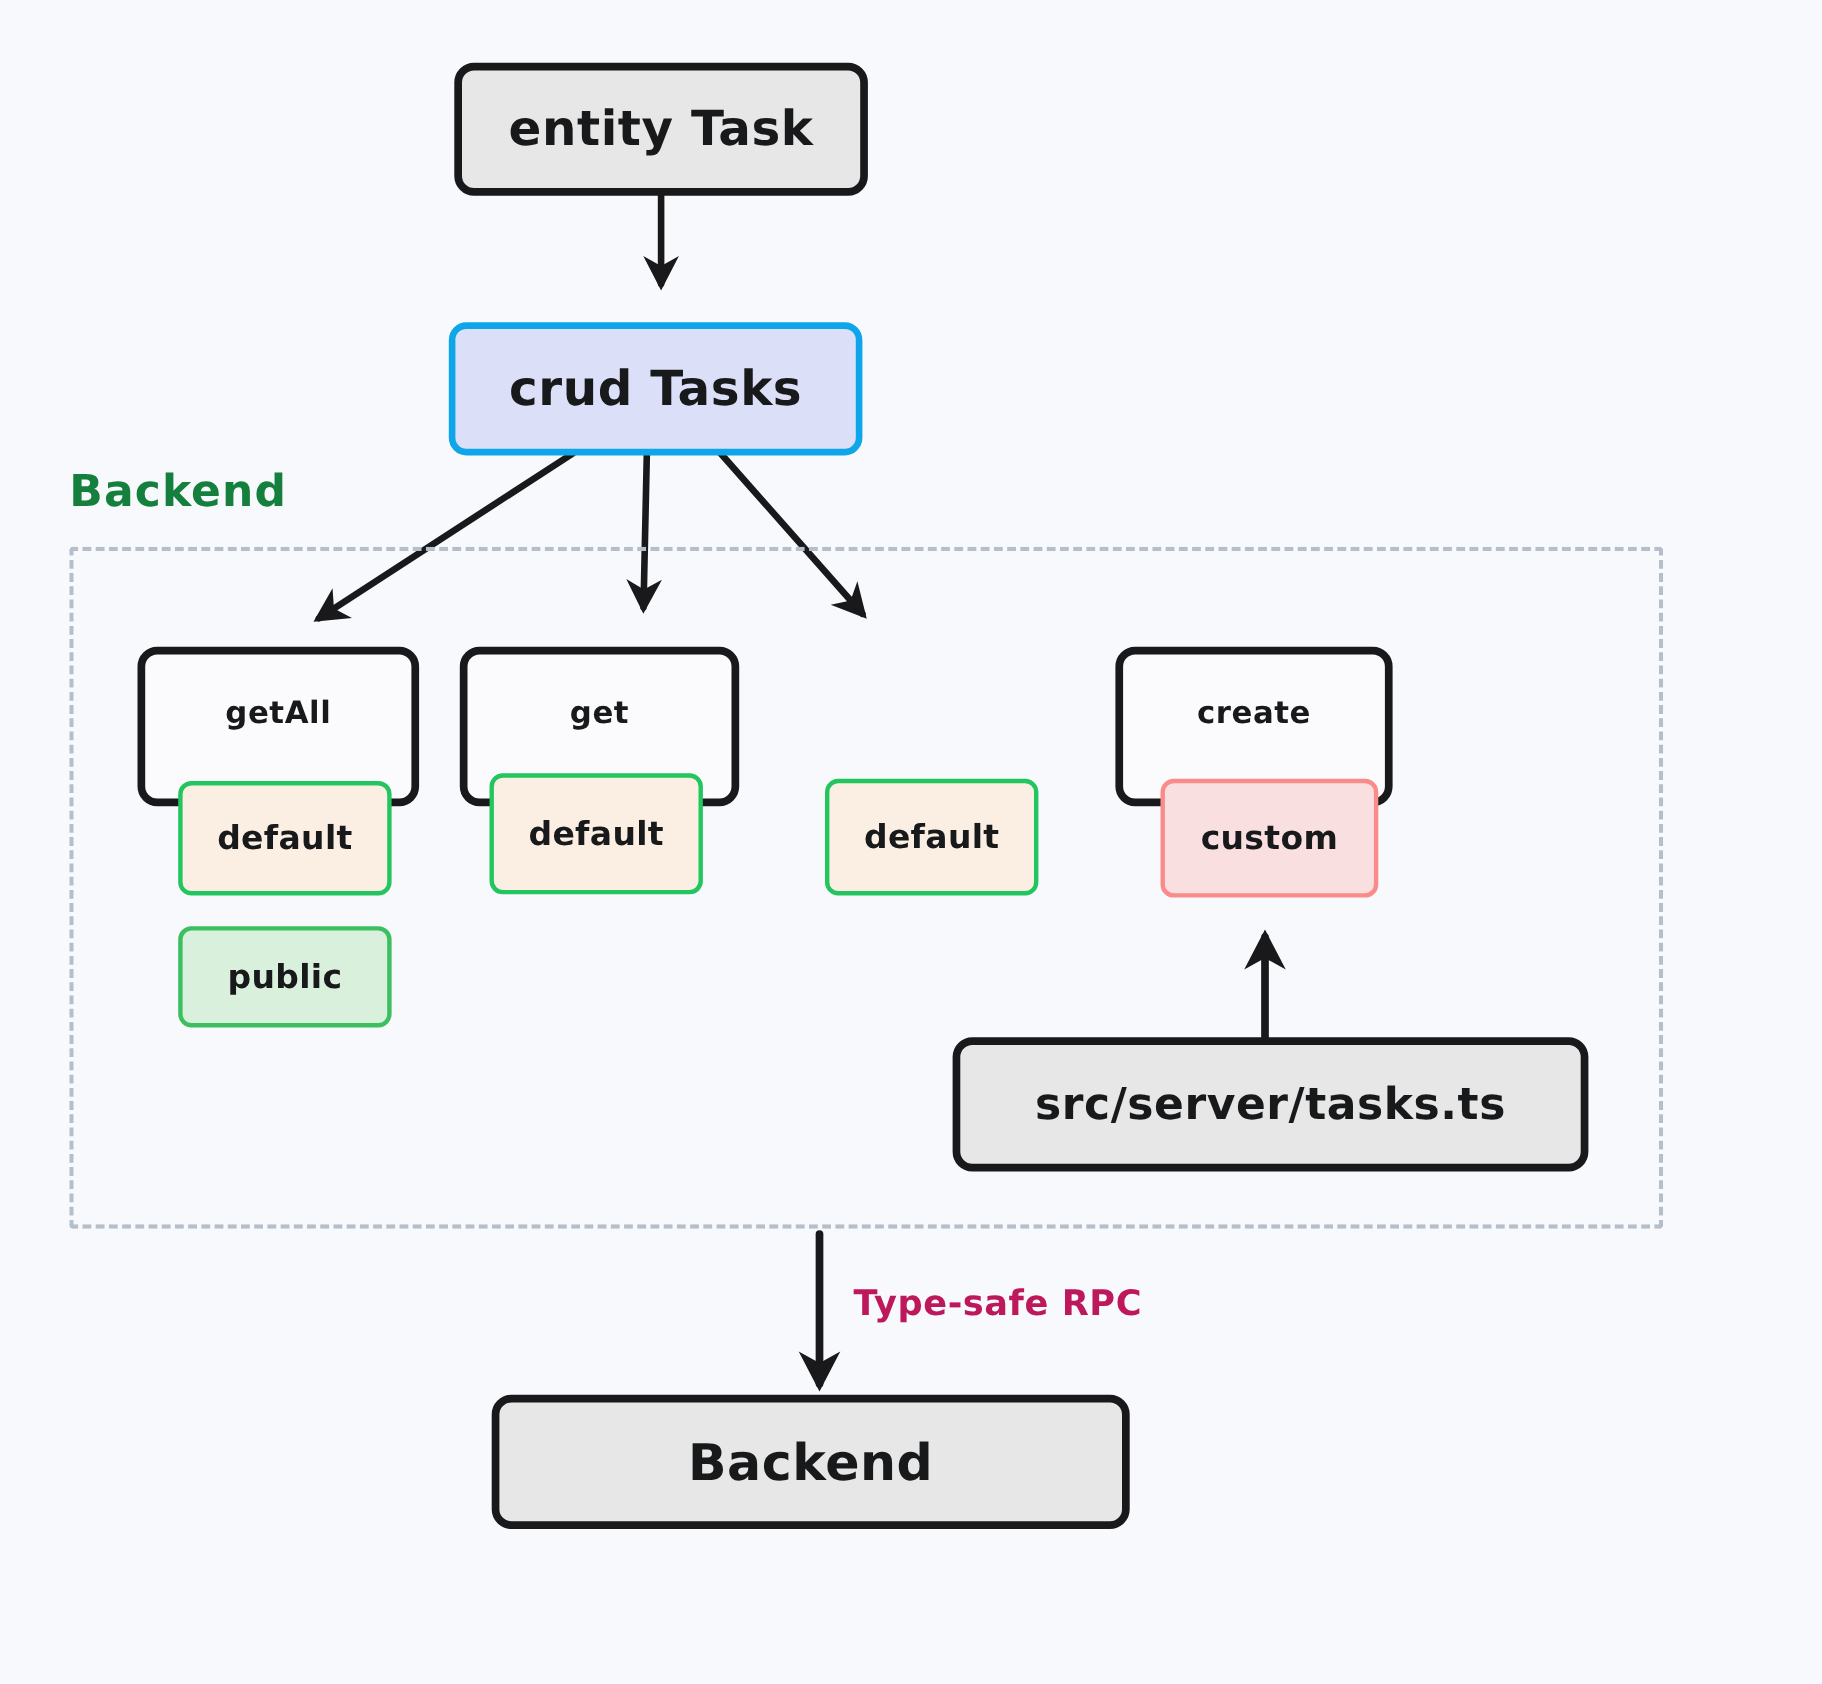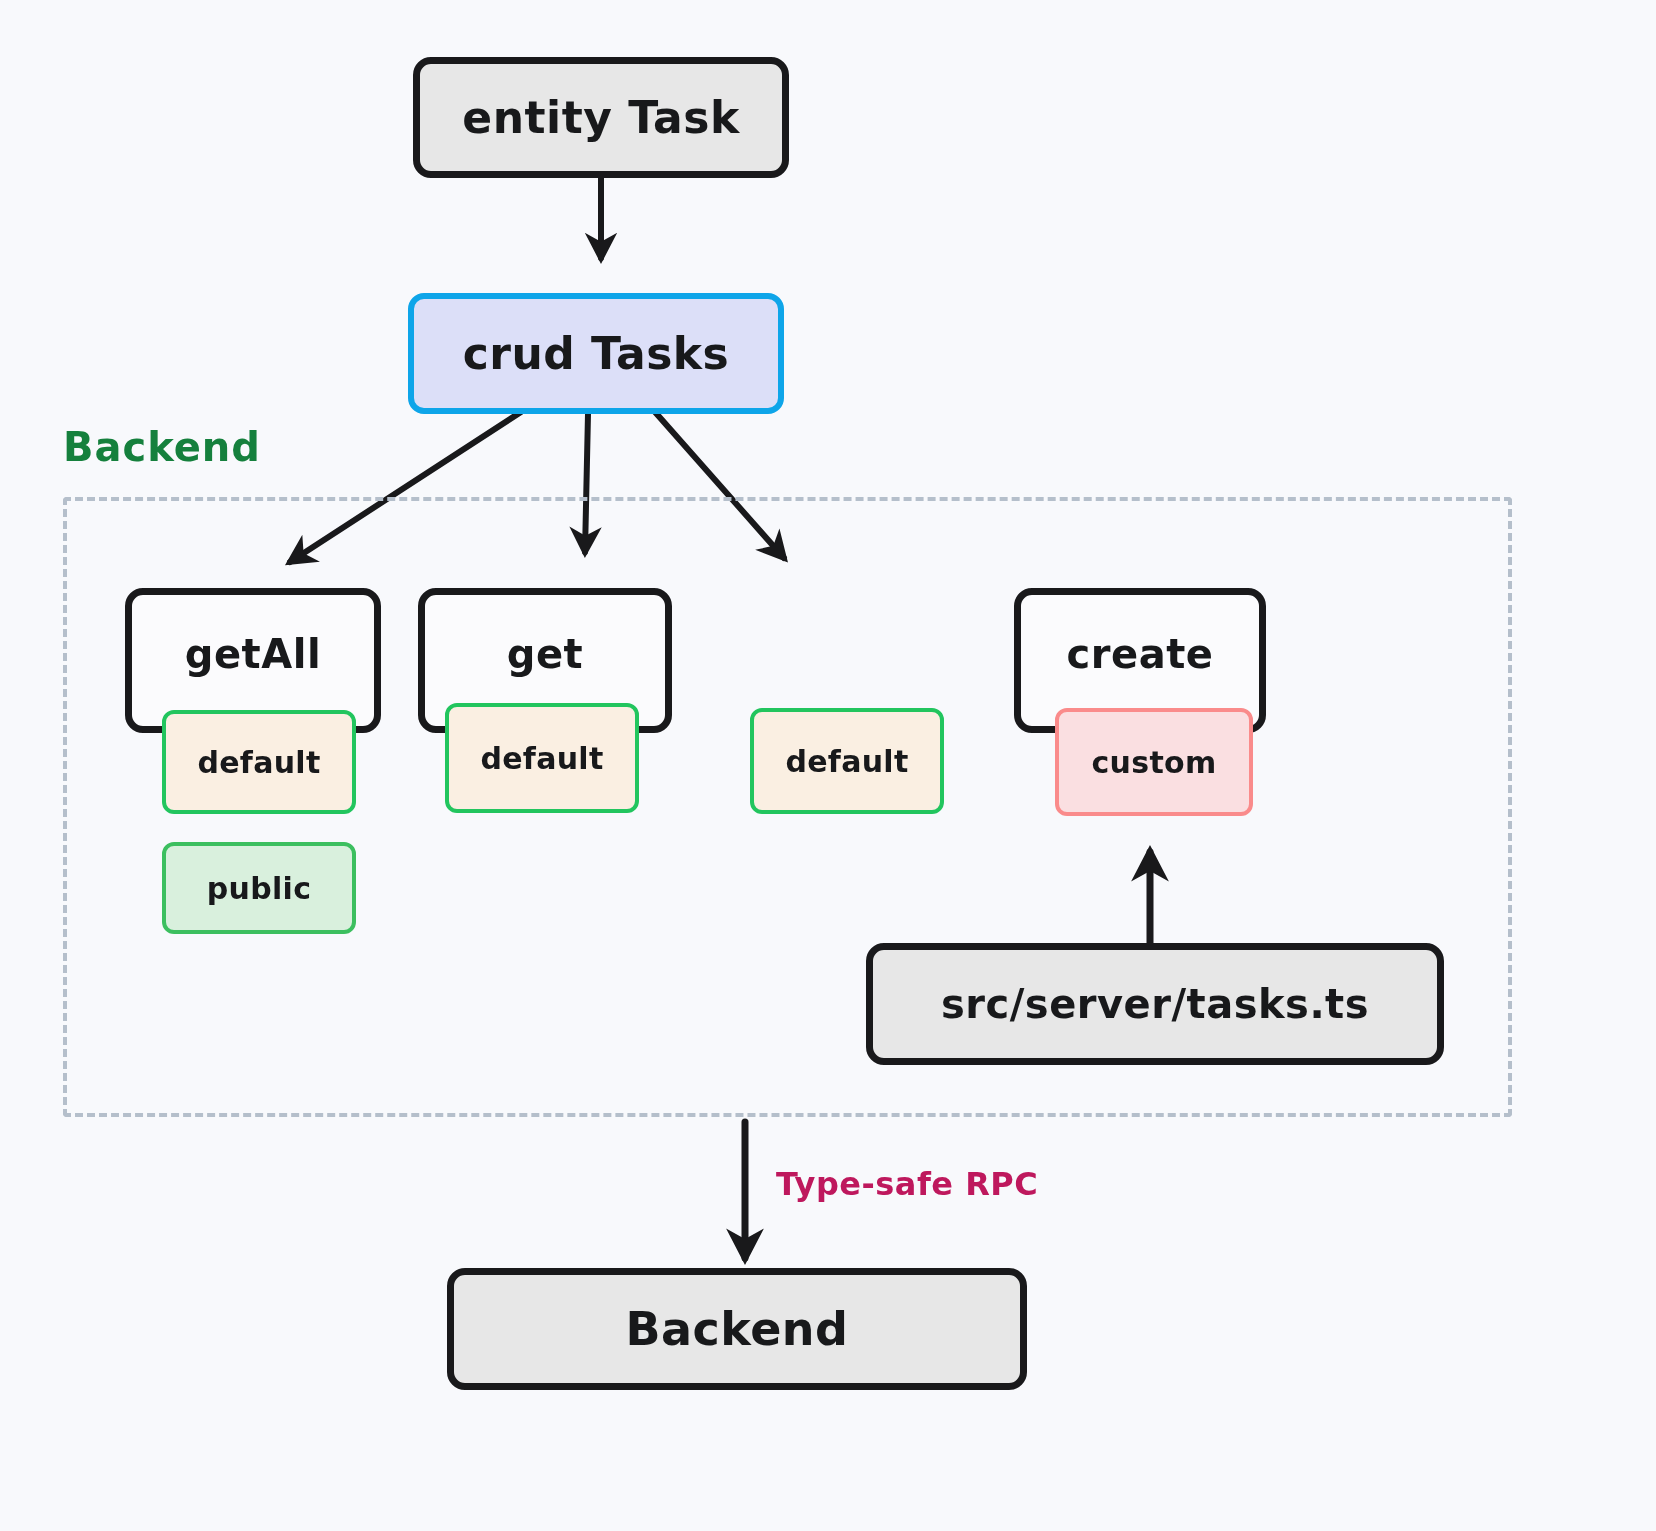--- a/index.html
+++ b/index.html
@@ -112,21 +112,21 @@
     font-family: "DejaVu Sans", sans-serif;
     font-weight: 700;
     color: #be185d;
     letter-spacing: 0.5px;
     white-space: nowrap;
   }
 
   
   .t-entity  { font-size: 44px; }
   .t-crud    { font-size: 44px; }
-  .t-method  { font-size: 40px; }
+  .t-method  { font-size: 28px; }
   .t-file    { font-size: 40px; }
   .t-client  { font-size: 46px; }
   .t-group   { font-size: 40px; }
   .t-edge    { font-size: 32px; }
 </style>
 </head>
 <body>
 
 <div id="stage">
 

